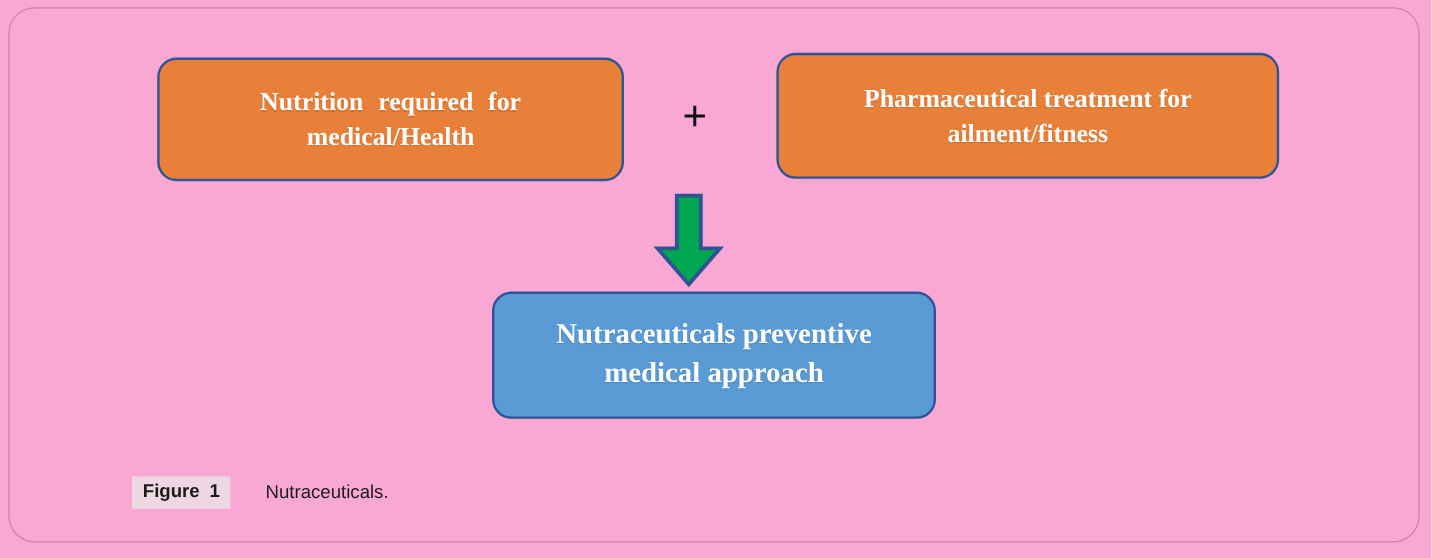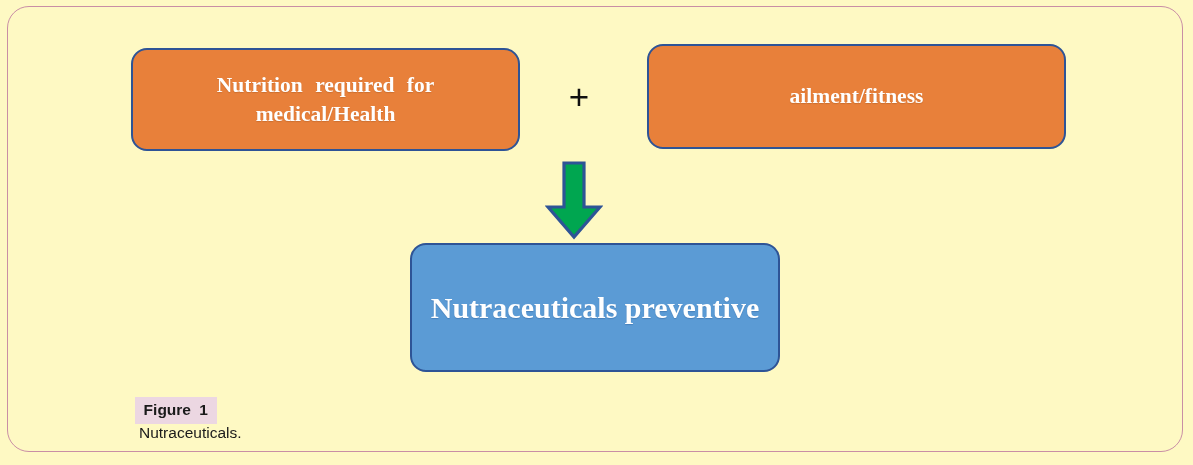--- a/index.html
+++ b/index.html
@@ -4,21 +4,21 @@
 <style>
   html, body {
     margin: 0;
     padding: 0;
     background: #ffffff;
   }
   #page {
     position: relative;
     width: 1193px;
     height: 465px;
-    background: #fef9c3;
+    background: #f9a8d4;
     overflow: hidden;
     font-family: "Liberation Sans", sans-serif;
   }
 
   
   #frame {
     position: absolute;
     left: 7px;
     top: 6px;
     width: 1176px;
@@ -69,22 +69,22 @@
     left: 647px;
     top: 44px;
     width: 419px;
     height: 105px;
     font-size: 21.5px;
   }
   #box-nutraceuticals {
     left: 410px;
     top: 243px;
     width: 370px;
-    height: 129px;
-    font-size: 30px;
+    height: 106px;
+    font-size: 24px;
   }
 
   
   #plus-sign {
     position: absolute;
     left: 560px;
     top: 78px;
     width: 38px;
     height: 38px;
     color: #101010;
@@ -105,21 +105,20 @@
   }
 
   
   #caption {
     position: absolute;
     left: 110px;
     top: 397px;
     display: flex;
     align-items: center;
     white-space: nowrap;
-    flex-direction: column;
   }
   #caption-label {
     background: #ecd7e2;
     color: #1a1a1a;
     font-family: "Liberation Sans", sans-serif;
     font-size: 15.5px;
     font-weight: bold;
     padding: 4px 9px 5px 9px;
     word-spacing: 4px;
   }
@@ -142,31 +141,33 @@
     <span>
       <span class="line-wide">Nutrition required for</span>
       <span>medical/Health</span>
     </span>
   </div>
 
   <div id="plus-sign">+</div>
 
   <div class="node node-orange" id="box-pharma">
     <span>
+      <span style="display:block">Pharmaceutical treatment for</span>
       <span>ailment/fitness</span>
     </span>
   </div>
 
   <svg id="arrow-down" viewBox="0 0 58 80">
     <polygon points="19,3 39,3 39,47 55,47 29,77 3,47 19,47" fill="#00a650" stroke="#2e5496" stroke-width="3.2" stroke-linejoin="miter"></polygon>
   </svg>
 
   <div class="node node-blue" id="box-nutraceuticals">
     <span>
       <span style="display:block">Nutraceuticals preventive</span>
+      <span>medical approach</span>
     </span>
   </div>
 
   <div id="caption">
     <span id="caption-label">Figure 1</span>
     <span id="caption-text">Nutraceuticals.</span>
   </div>
 
 </div>
 

